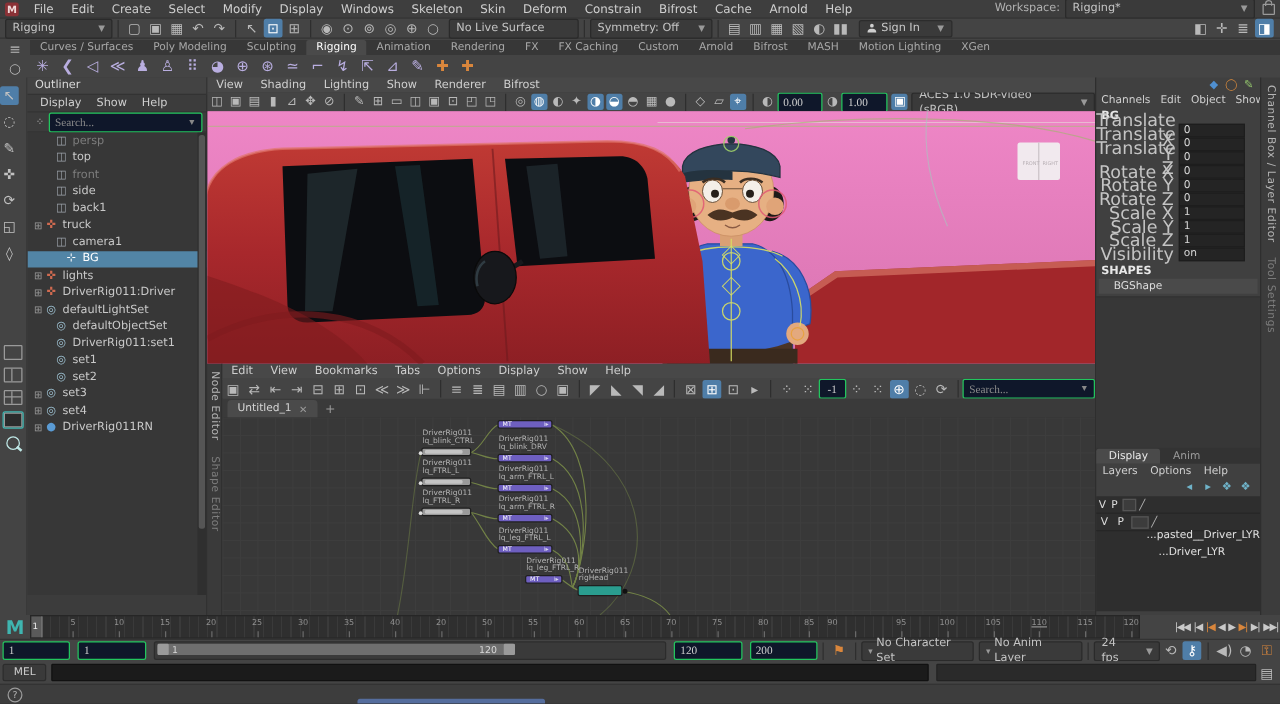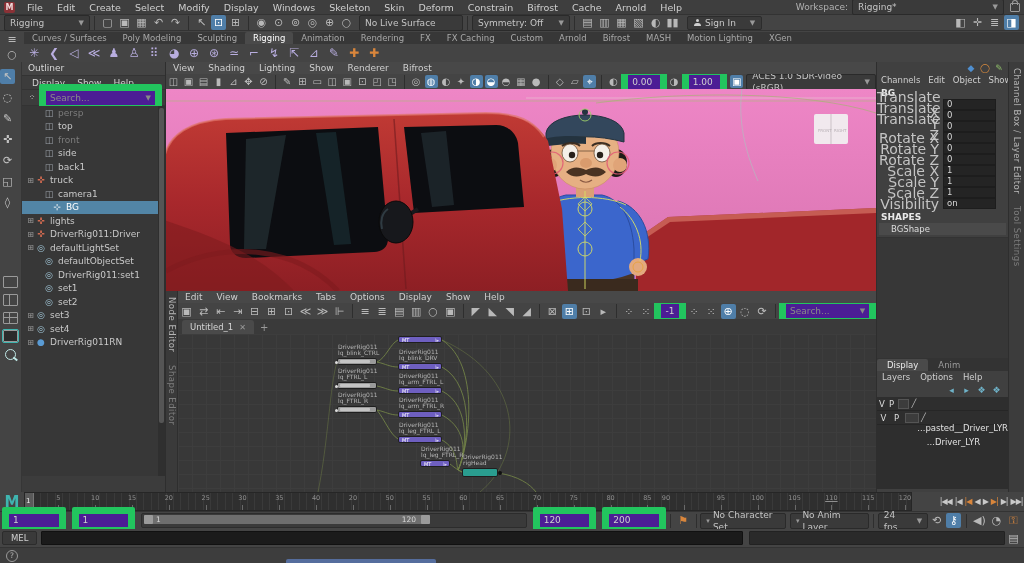--- a/index.html
+++ b/index.html
@@ -7,22 +7,22 @@
        font-family:"DejaVu Sans",sans-serif;font-size:10px;color:#c8c8c8;
        -webkit-font-smoothing:antialiased;}
   .abs{position:absolute;}
   .row{display:flex;align-items:center;}
   .sep{width:1px;height:14px;background:#2e2e2e;margin:0 4px;}
   .icon{display:inline-flex;align-items:center;justify-content:center;
         min-width:15px;height:15px;margin:0 1px;color:#b9b9b9;font-size:11px;
         border-radius:2px;cursor:default;}
   .icon.hl{background:#4f7ea8;color:#fff;}
   .icon.orange{color:#d9863c;}
-  .field{background:#4c1d95;border:7px solid #22c55e;color:#cfcfcf;
-         padding:1px 4px;border-radius:2px;font-size:9px;height:12px;line-height:12px;}
+  .field{background:#0f172a;border:1px solid #22c55e;color:#cfcfcf;
+         padding:1px 4px;border-radius:2px;font-size:9px;height:12px;line-height:12px;font-family:Liberation Serif, serif;}
   .dd{background:#3a3a3a;border:1px solid #2a2a2a;border-radius:2px;color:#c4c4c4;
       padding:1px 5px;font-size:9px;height:12px;line-height:12px;display:flex;align-items:center;}
   .dd .caret{margin-left:auto;padding-left:8px;font-size:7px;color:#999;}
   
   #menubar{left:0;top:0;width:1024px;height:15px;background:#3e3e3e;border-bottom:1px solid #333;
            display:flex;align-items:center;padding-left:2px;box-sizing:border-box;}
   #maya-logo{width:11px;height:11px;background:#8a3136;border-radius:2px;color:#f0d9d9;
              font-size:8px;font-weight:bold;display:flex;align-items:center;justify-content:center;margin:0 5px 0 2px;}
   .menu-item{padding:0 7px;color:#cfcfcf;font-size:9.5px;cursor:default;}
   #workspace-area{margin-left:auto;display:flex;align-items:center;padding-right:4px;}

